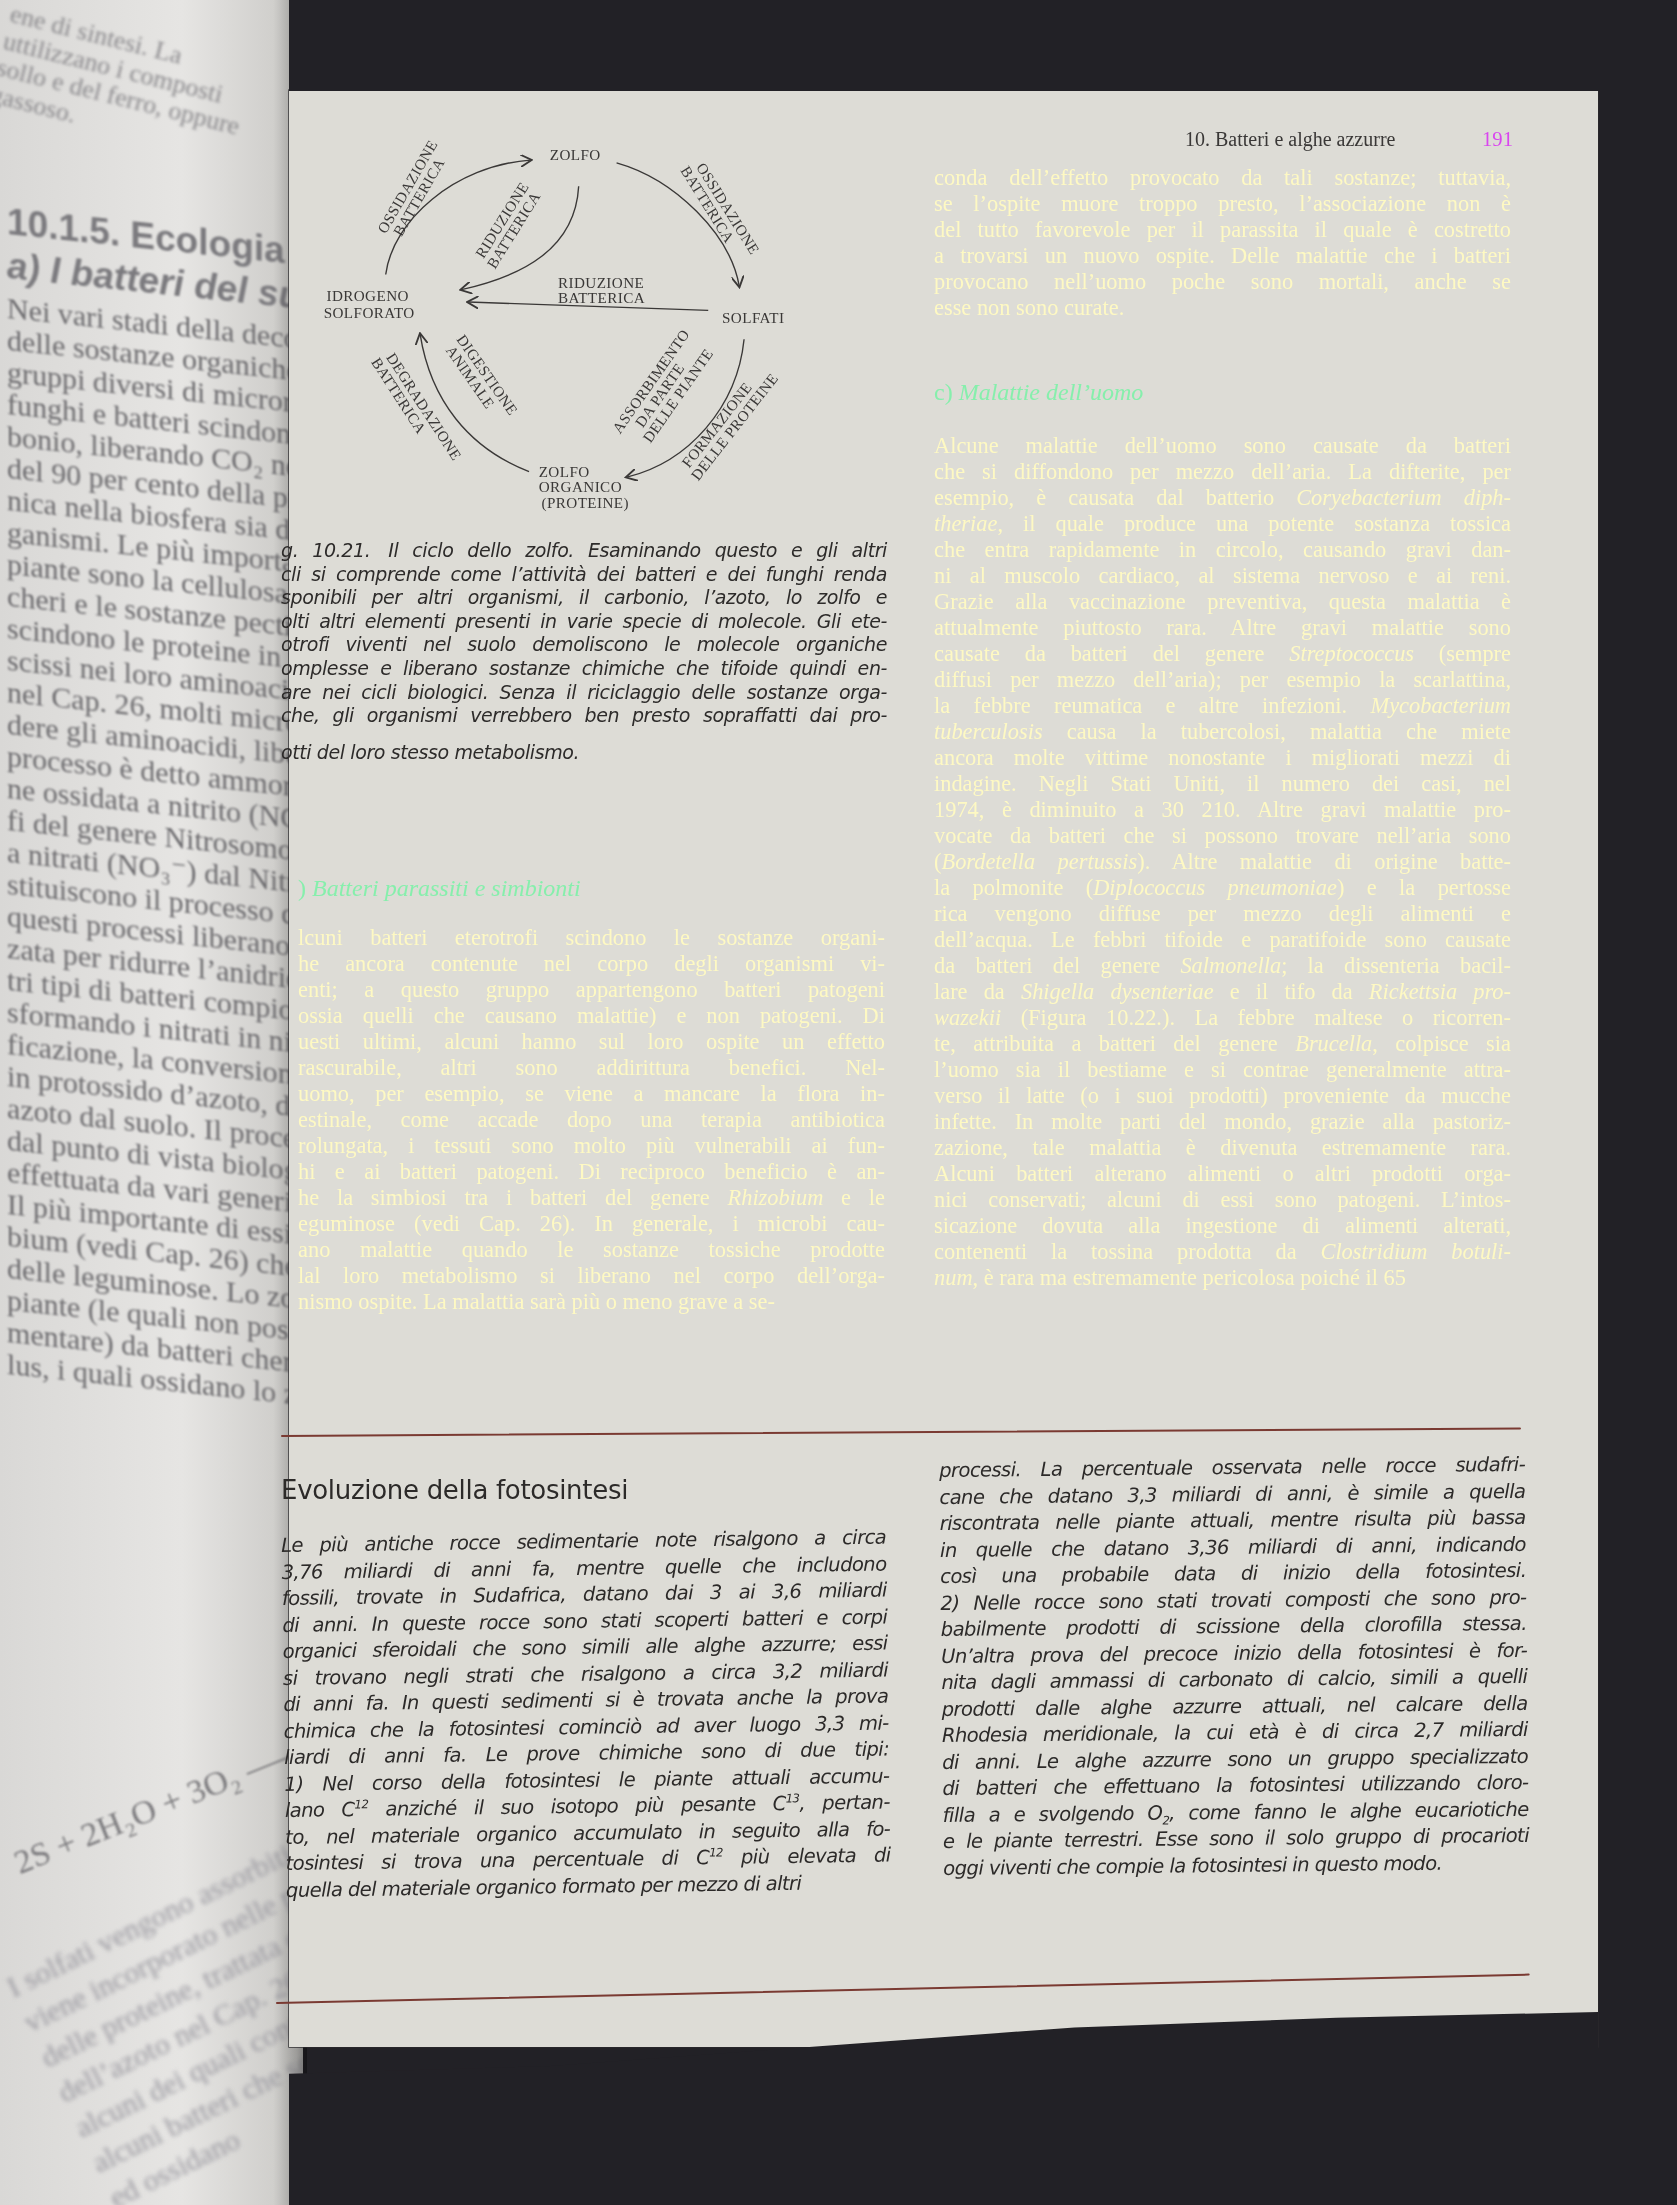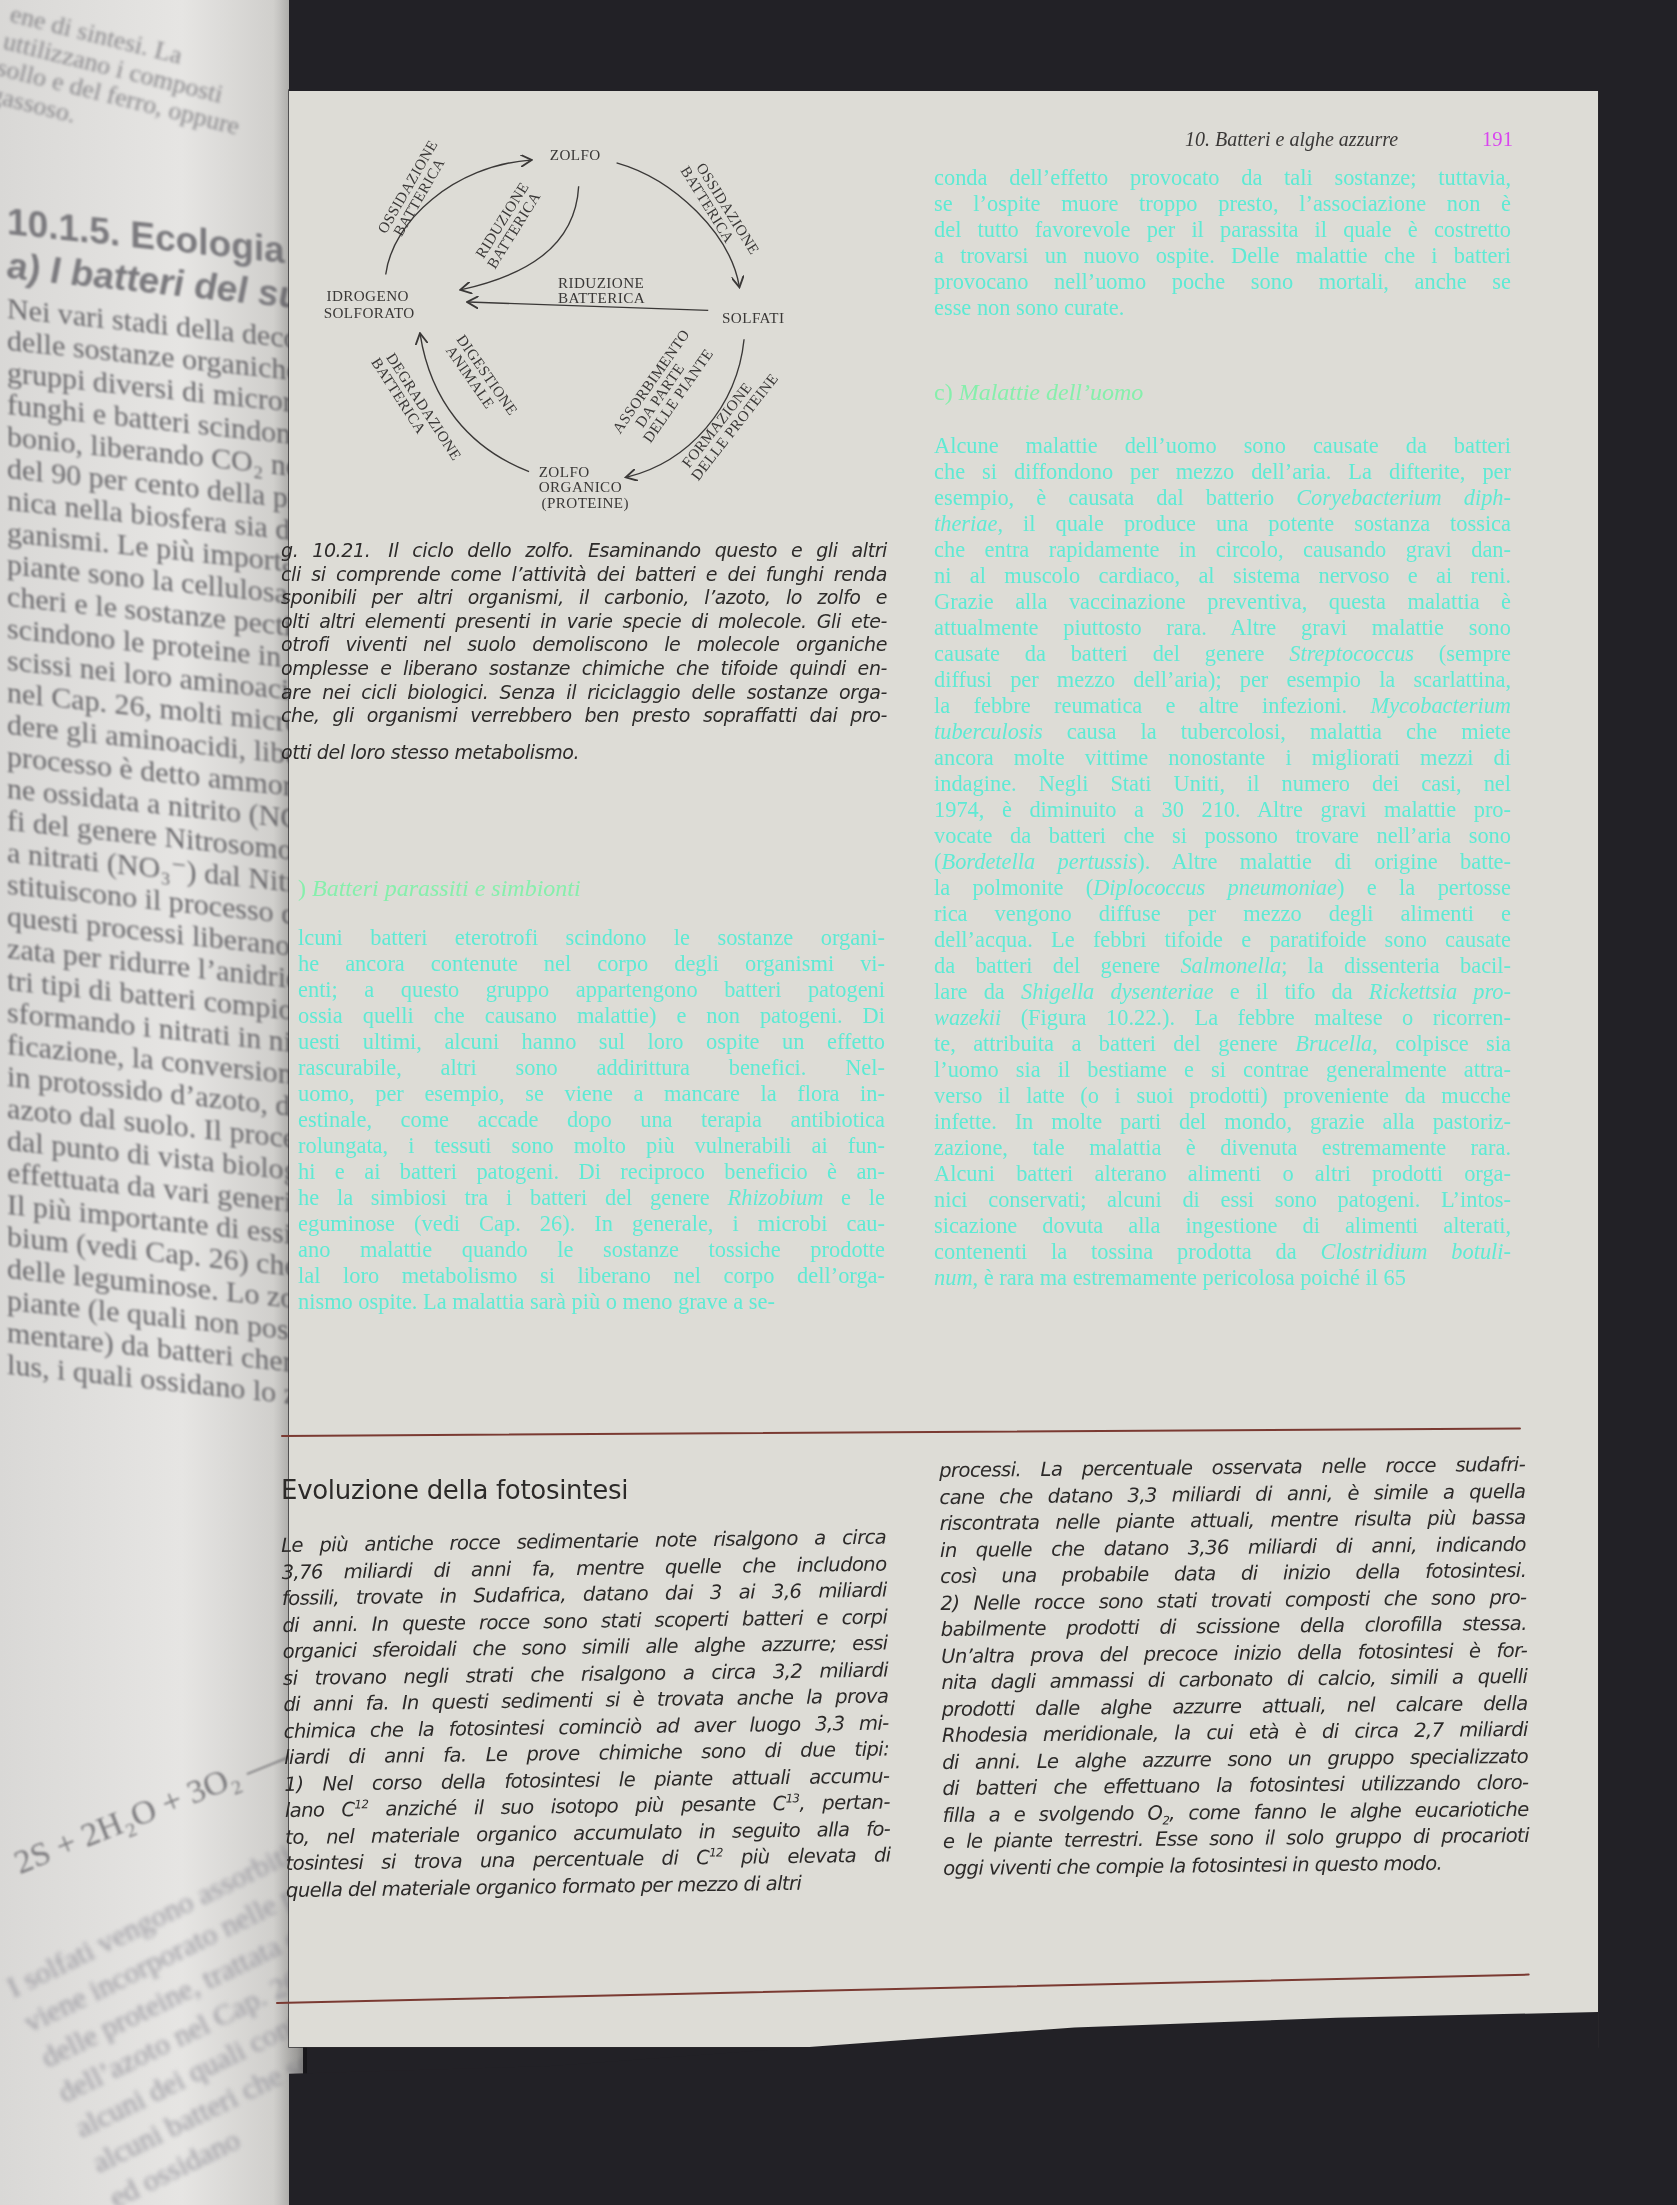--- a/index.html
+++ b/index.html
@@ -56,25 +56,25 @@
       position:absolute; left:289px; top:2012px; width:1309px; height:193px;
       background:#222126;
       clip-path:polygon(0 32%, 20% 28%, 40% 18%, 60% 8%, 80% 3%, 100% 0, 100% 100%, 0 100%);
     }
     .page-top-mask {
       position:absolute; left:289px; top:0; width:1388px; height:91px; background:#222126;
     }
     .content { position:absolute; left:0; top:0; width:1677px; height:2205px; color:#2a2827; }
 
     .running-head {
-      position:absolute; top:128px; left:1185px; font-style:italic; font-size:20px; color:#3a3837;
+      position:absolute; top:128px; left:1185px; font-size:20px; color:#3a3837;
     }
     .page-number { position:absolute; top:128px; left:1482px; font-size:20.7px; color:#d946ef; }
 
-    .col { position:absolute; font-size:22.4px; line-height:26px; text-align:justify; color:#5eead4; }
+    .col { position:absolute; font-size:22.4px; line-height:26px; text-align:justify; color:#fef9c3; }
     .col .line { display:block; text-align:justify; text-align-last:justify; white-space:nowrap; overflow:visible; }
     .col .line.last { text-align-last:left; }
     i { }
 
     .fig-caption { position:absolute; left:281px; top:539px; width:606px; font-family:"DejaVu Sans", sans-serif;
       font-style:italic; font-size:19px; line-height:23.6px; color:#2d2b2a; letter-spacing:-0.4px; }
     .fig-caption .line { display:block; white-space:nowrap; text-align:justify; text-align-last:justify; }
     .fig-caption .line.last { text-align-last:left;margin-top:13px; }
     .fig-caption .fig-label { margin-right:18px; }
 

